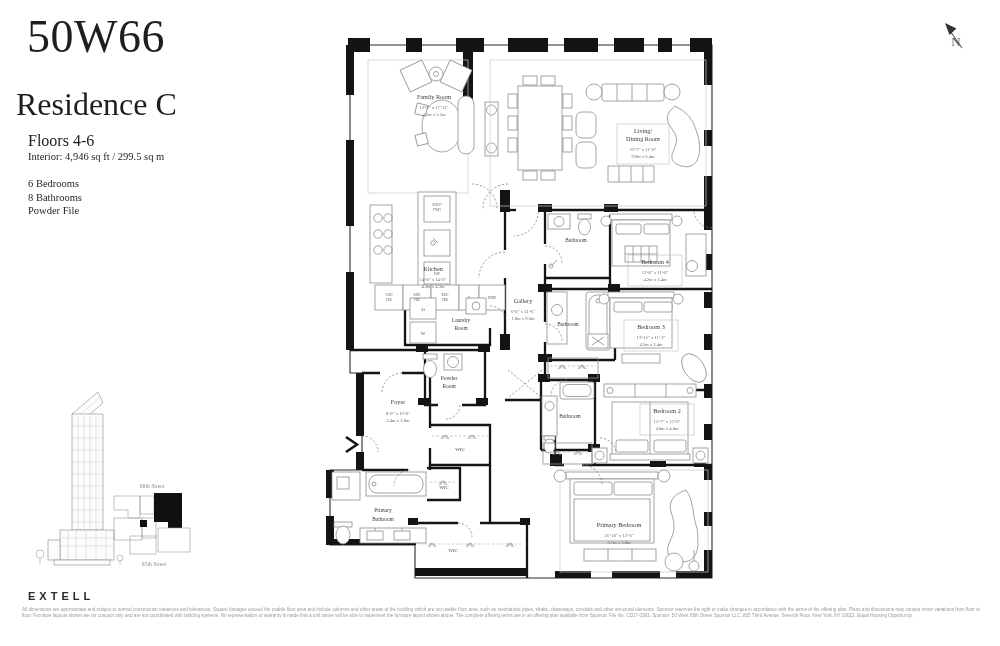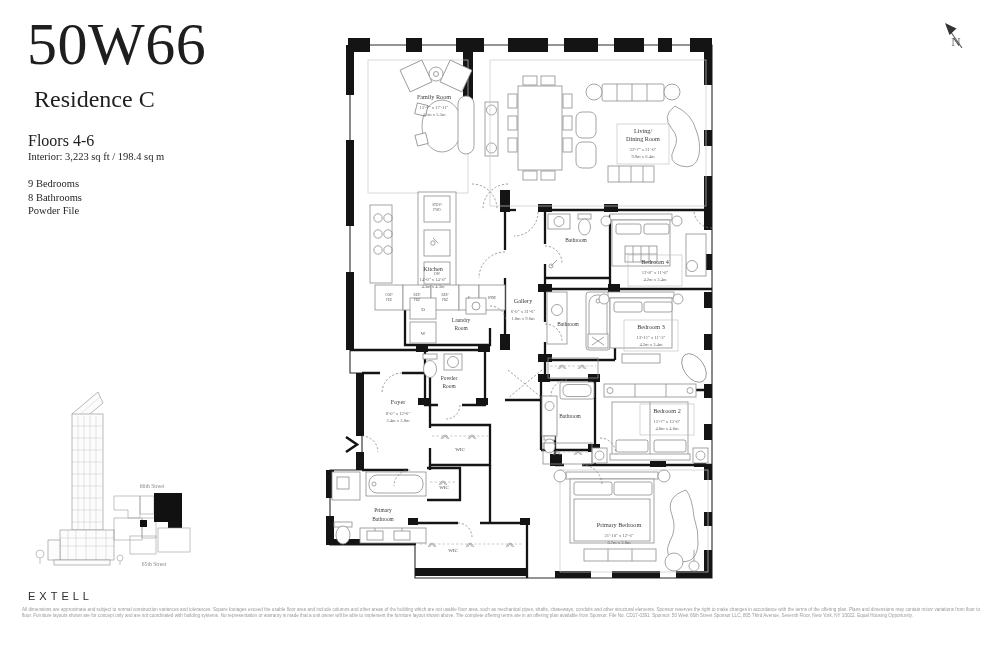--- a/index.html
+++ b/index.html
@@ -1,25 +1,25 @@
 <!DOCTYPE html>
 <html><head>
 <meta charset="utf-8">
 <style>
   html,body{margin:0;padding:0}
   body{width:1000px;height:646px;background:#fff;position:relative;overflow:hidden;
        font-family:"Liberation Serif",serif;color:#1e1e1e}
   .abs{position:absolute}
-  #brand{left:27px;top:10px;font-size:60px;letter-spacing:.5px}
-  #residence{left:34px;top:86px;font-size:24px}
+  #brand{left:27px;top:10px;font-size:46px;letter-spacing:.5px}
+  #residence{left:16px;top:86px;font-size:32px}
   #floors{left:28px;top:132px;font-size:16px}
   #interior{left:28px;top:151px;font-size:10.5px}
   #features{left:28px;top:177px;font-size:10.5px;line-height:13.5px}
   #extell{left:28px;top:590px;font-family:"Liberation Sans",sans-serif;font-size:11px;
-          font-weight:normal;letter-spacing:4px;color:#2b2b2b}
+          font-weight:bold;letter-spacing:4px;color:#2b2b2b}
   #disclaimer{left:22px;top:607px;width:958px;font-size:4.6px;line-height:5.9px;color:#9a9a9a;
               text-align:justify;font-family:"Liberation Sans",sans-serif}
   svg text{font-family:"Liberation Serif",serif;fill:#3b3b3b;text-anchor:middle}
   .wall{stroke:#141414;stroke-width:2.3;fill:none}
   .thin{stroke:#2a2a2a;stroke-width:1.1;fill:#fff}
   .blk{fill:#141414;stroke:none}
   .fur{stroke:#8d8d8d;stroke-width:.8;fill:#fff}
   .furn{stroke:#8d8d8d;stroke-width:.8;fill:none}
   .lite{stroke:#c9c9c9;stroke-width:.7;fill:none}
   .door{stroke:#777;stroke-width:.7;fill:none;stroke-dasharray:2.2,1.8}
@@ -34,23 +34,23 @@
   .twl{stroke:#b5b5b5;stroke-width:.35;fill:none}
   .kp{stroke:#9a9a9a;stroke-width:.6;fill:none}
   .st{font-size:5.6px;fill:#8a8a8a}
 </style>
 </head>
 <body>
 
 <div class="abs" id="brand">50W66</div>
 <div class="abs" id="residence">Residence C</div>
 <div class="abs" id="floors">Floors 4-6</div>
-<div class="abs" id="interior">Interior: 3,223 sq ft / 198.4 sq m</div>
+<div class="abs" id="interior">Interior: 4,946 sq ft / 299.5 sq m</div>
 <div class="abs" id="features">
-  <div>9 Bedrooms</div>
+  <div>6 Bedrooms</div>
   <div>8 Bathrooms</div>
   <div>Powder File</div>
 </div>
 
 <svg class="abs" style="left:930px;top:14px" width="50" height="46" viewBox="0 0 50 46">
   <g>
     <line x1="32" y1="34" x2="18" y2="14" stroke="#555" stroke-width="1.1"></line>
     <polygon points="15,9 19.5,21 26.5,14.5" fill="#333"></polygon>
   </g>
   <text x="26" y="32" style="font-size:13px;fill:#555">N</text>

